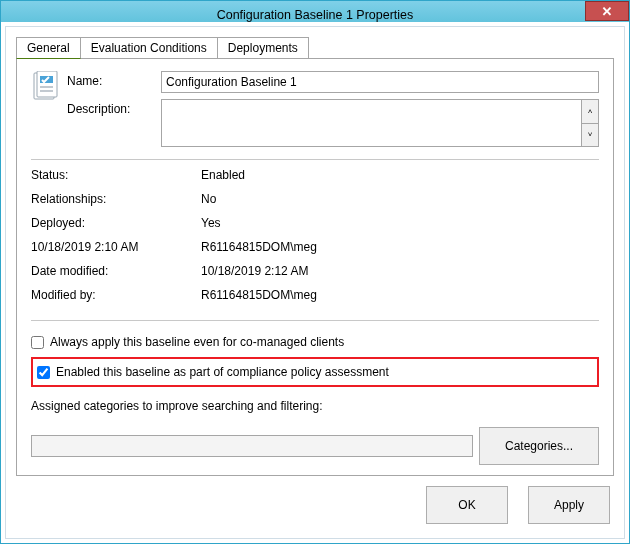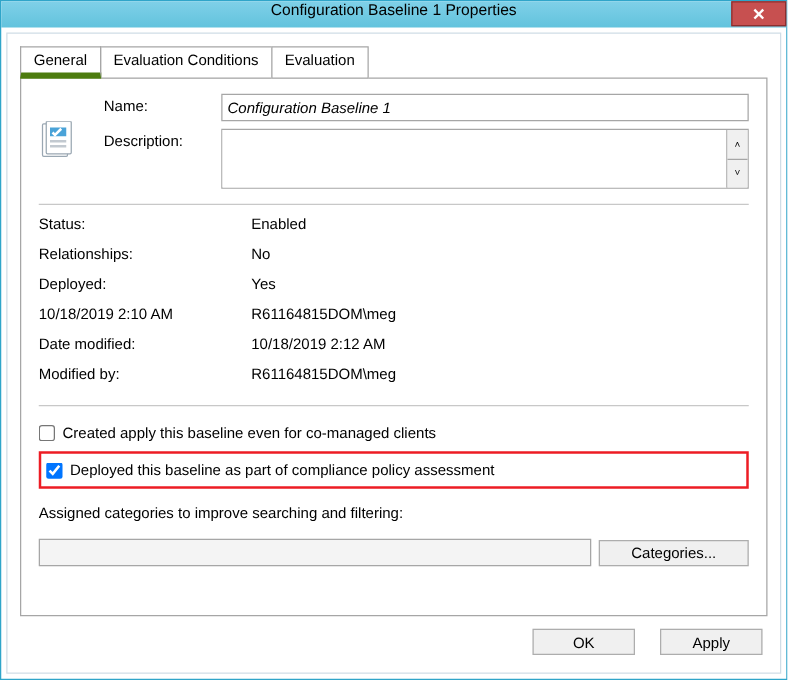--- a/index.html
+++ b/index.html
@@ -14,24 +14,24 @@
   }
   .window {
     width: 630px;
     height: 544px;
     border: 1px solid #2fa5c9;
     background: #fff;
     display: flex;
     flex-direction: column;
   }
   .titlebar {
-    height: 21px;
+    height: 44px;
     background: linear-gradient(#7fd0e8, #62c3dd);
     display: flex;
-    align-items: flex-start;
+    align-items: flex-end;
     position: relative;
   }
   .titlebar-title {
     flex: 1;
     text-align: center;
     font-size: 12.5px;
     color: #000;
   }
   .close-btn {
     position: absolute;
@@ -66,34 +66,33 @@
   .tab {
     padding: 3px 10px;
     border: 1px solid #a6a6a6;
     background: #fff;
     font-size: 12px;
     margin-right: -1px;
     position: relative;
     cursor: default;
   }
   .tab.active {
-    border-bottom: 5px solid #4d7c0f;
+    border-bottom: 1px solid #4d7c0f;
     z-index: 2;
   }
   .tab-panel {
     border: 1px solid #a6a6a6;
     flex: 1;
     padding: 12px 14px 10px 14px;
     display: flex;
     flex-direction: column;
   }
   .top-row {
     display: flex;
-    gap: 20px;
-    align-items: center;
+    gap: 4px;
   }
   .doc-icon {
     width: 32px;
     height: 32px;
     flex: 0 0 32px;
   }
   .fields {
     flex: 1;
     display: flex;
     flex-direction: column;
@@ -108,21 +107,20 @@
     width: 88px;
     padding-top: 3px;
   }
   .text-input {
     flex: 1;
     height: 22px;
     border: 1px solid #a6a6a6;
     padding: 2px 4px;
     font-family: inherit;
     font-size: 12px;
-    font-style: italic;
   }
   .desc-wrap {
     flex: 1;
     display: flex;
     border: 1px solid #a6a6a6;
     height: 48px;
   }
   .desc-text {
     flex: 1;
     border: none;
@@ -182,21 +180,21 @@
     align-items: center;
   }
   .cat-input {
     flex: 1;
     height: 22px;
     border: 1px solid #a6a6a6;
     background: #f4f4f4;
   }
   .btn {
     min-width: 82px;
-    height: 21px;
+    height: 38px;
     background: #f0f0f0;
     border: 1px solid #adadad;
     font-family: inherit;
     font-size: 12px;
     cursor: default;
   }
   .btn.wide { min-width: 120px; }
   .button-bar {
     display: flex;
     justify-content: flex-end;
@@ -213,21 +211,21 @@
     <div class="close-btn">
       <span>✕</span>
     </div>
   </div>
 
   <div class="client">
 
     <div class="tabs">
       <div class="tab active">General</div>
       <div class="tab">Evaluation Conditions</div>
-      <div class="tab">Evaluation</div>
+      <div class="tab">Deployments</div>
     </div>
 
     <div class="tab-panel">
 
       <div class="top-row">
         <svg class="doc-icon" viewBox="0 0 32 32">
           <rect x="3" y="2" width="20" height="26" rx="1" fill="#fff" stroke="#9aa7b2"></rect>
           <rect x="6" y="0" width="20" height="26" rx="1" fill="#fff" stroke="#9aa7b2"></rect>
           <rect x="9" y="5" width="13" height="7" fill="#4aa3d8"></rect>
           <path d="M11 9 l2 2 l5 -5" stroke="#fff" stroke-width="2" fill="none"></path>
@@ -270,27 +268,27 @@
         <div>Date modified:</div>
         <div>10/18/2019 2:12 AM</div>
         <div>Modified by:</div>
         <div>R61164815DOM\meg</div>
       </div>
 
       <hr class="hr">
 
       <label class="checkbox-row">
         <input type="checkbox" style="">
-        <span>Created apply this baseline even for co-managed clients</span>
+        <span>Always apply this baseline even for co-managed clients</span>
       </label>
 
       <div class="highlight-box">
         <label class="checkbox-row" style="margin:0">
           <input type="checkbox" checked="" style="">
-          <span>Deployed this baseline as part of compliance policy assessment</span>
+          <span>Enabled this baseline as part of compliance policy assessment</span>
         </label>
       </div>
 
       <div class="cat-label">Assigned categories to improve searching and filtering:</div>
       <div class="cat-row">
         <div class="cat-input"></div>
         <button class="btn wide">Categories...</button>
       </div>
 
     </div>

